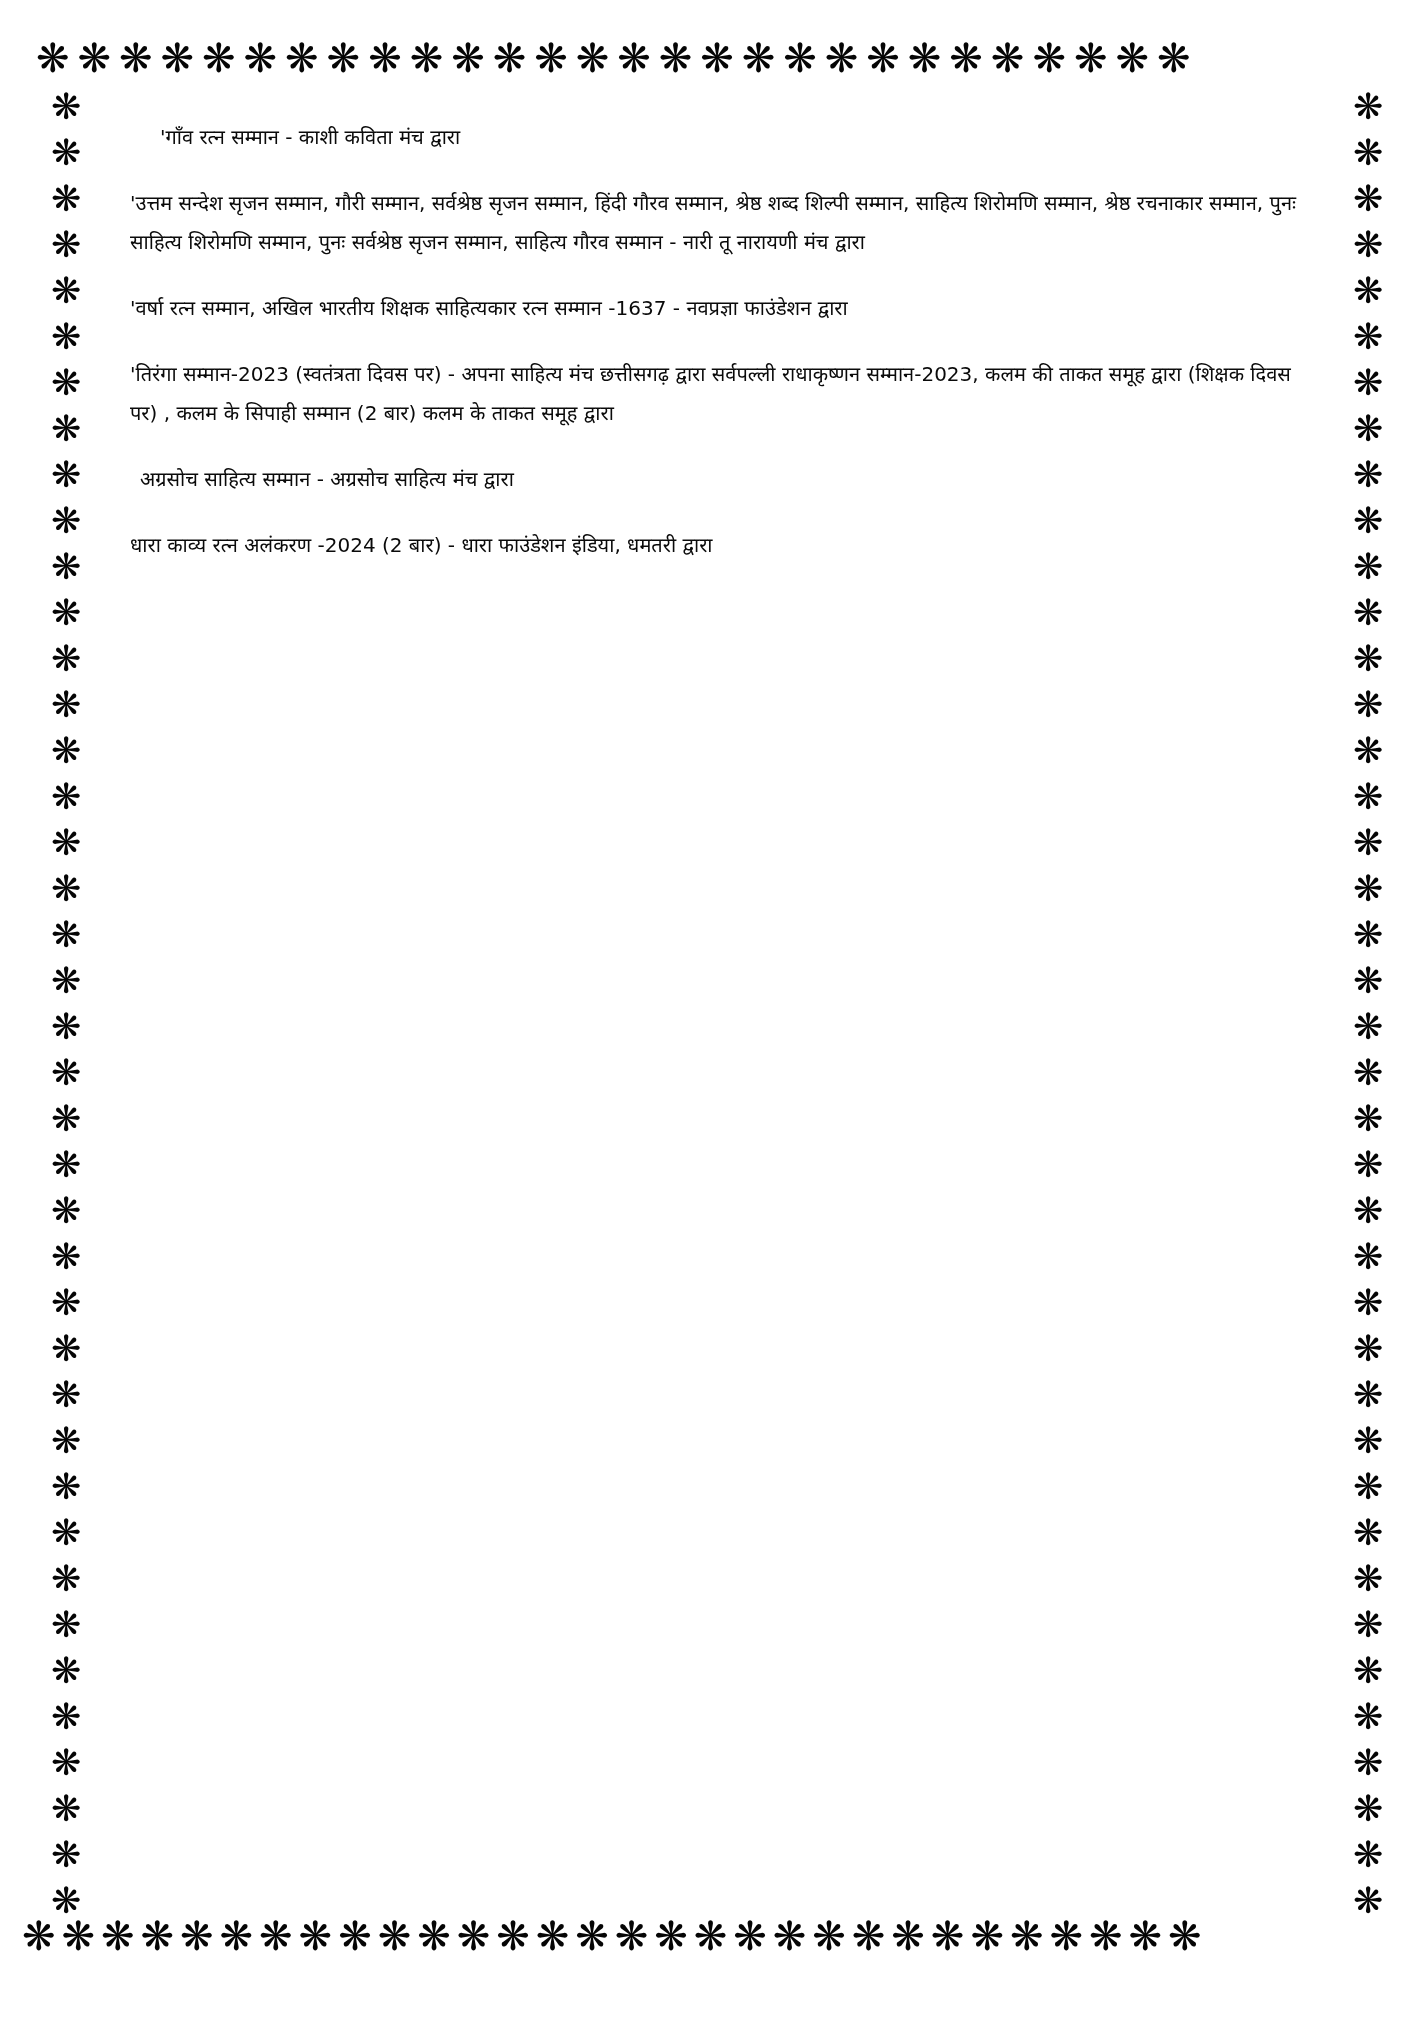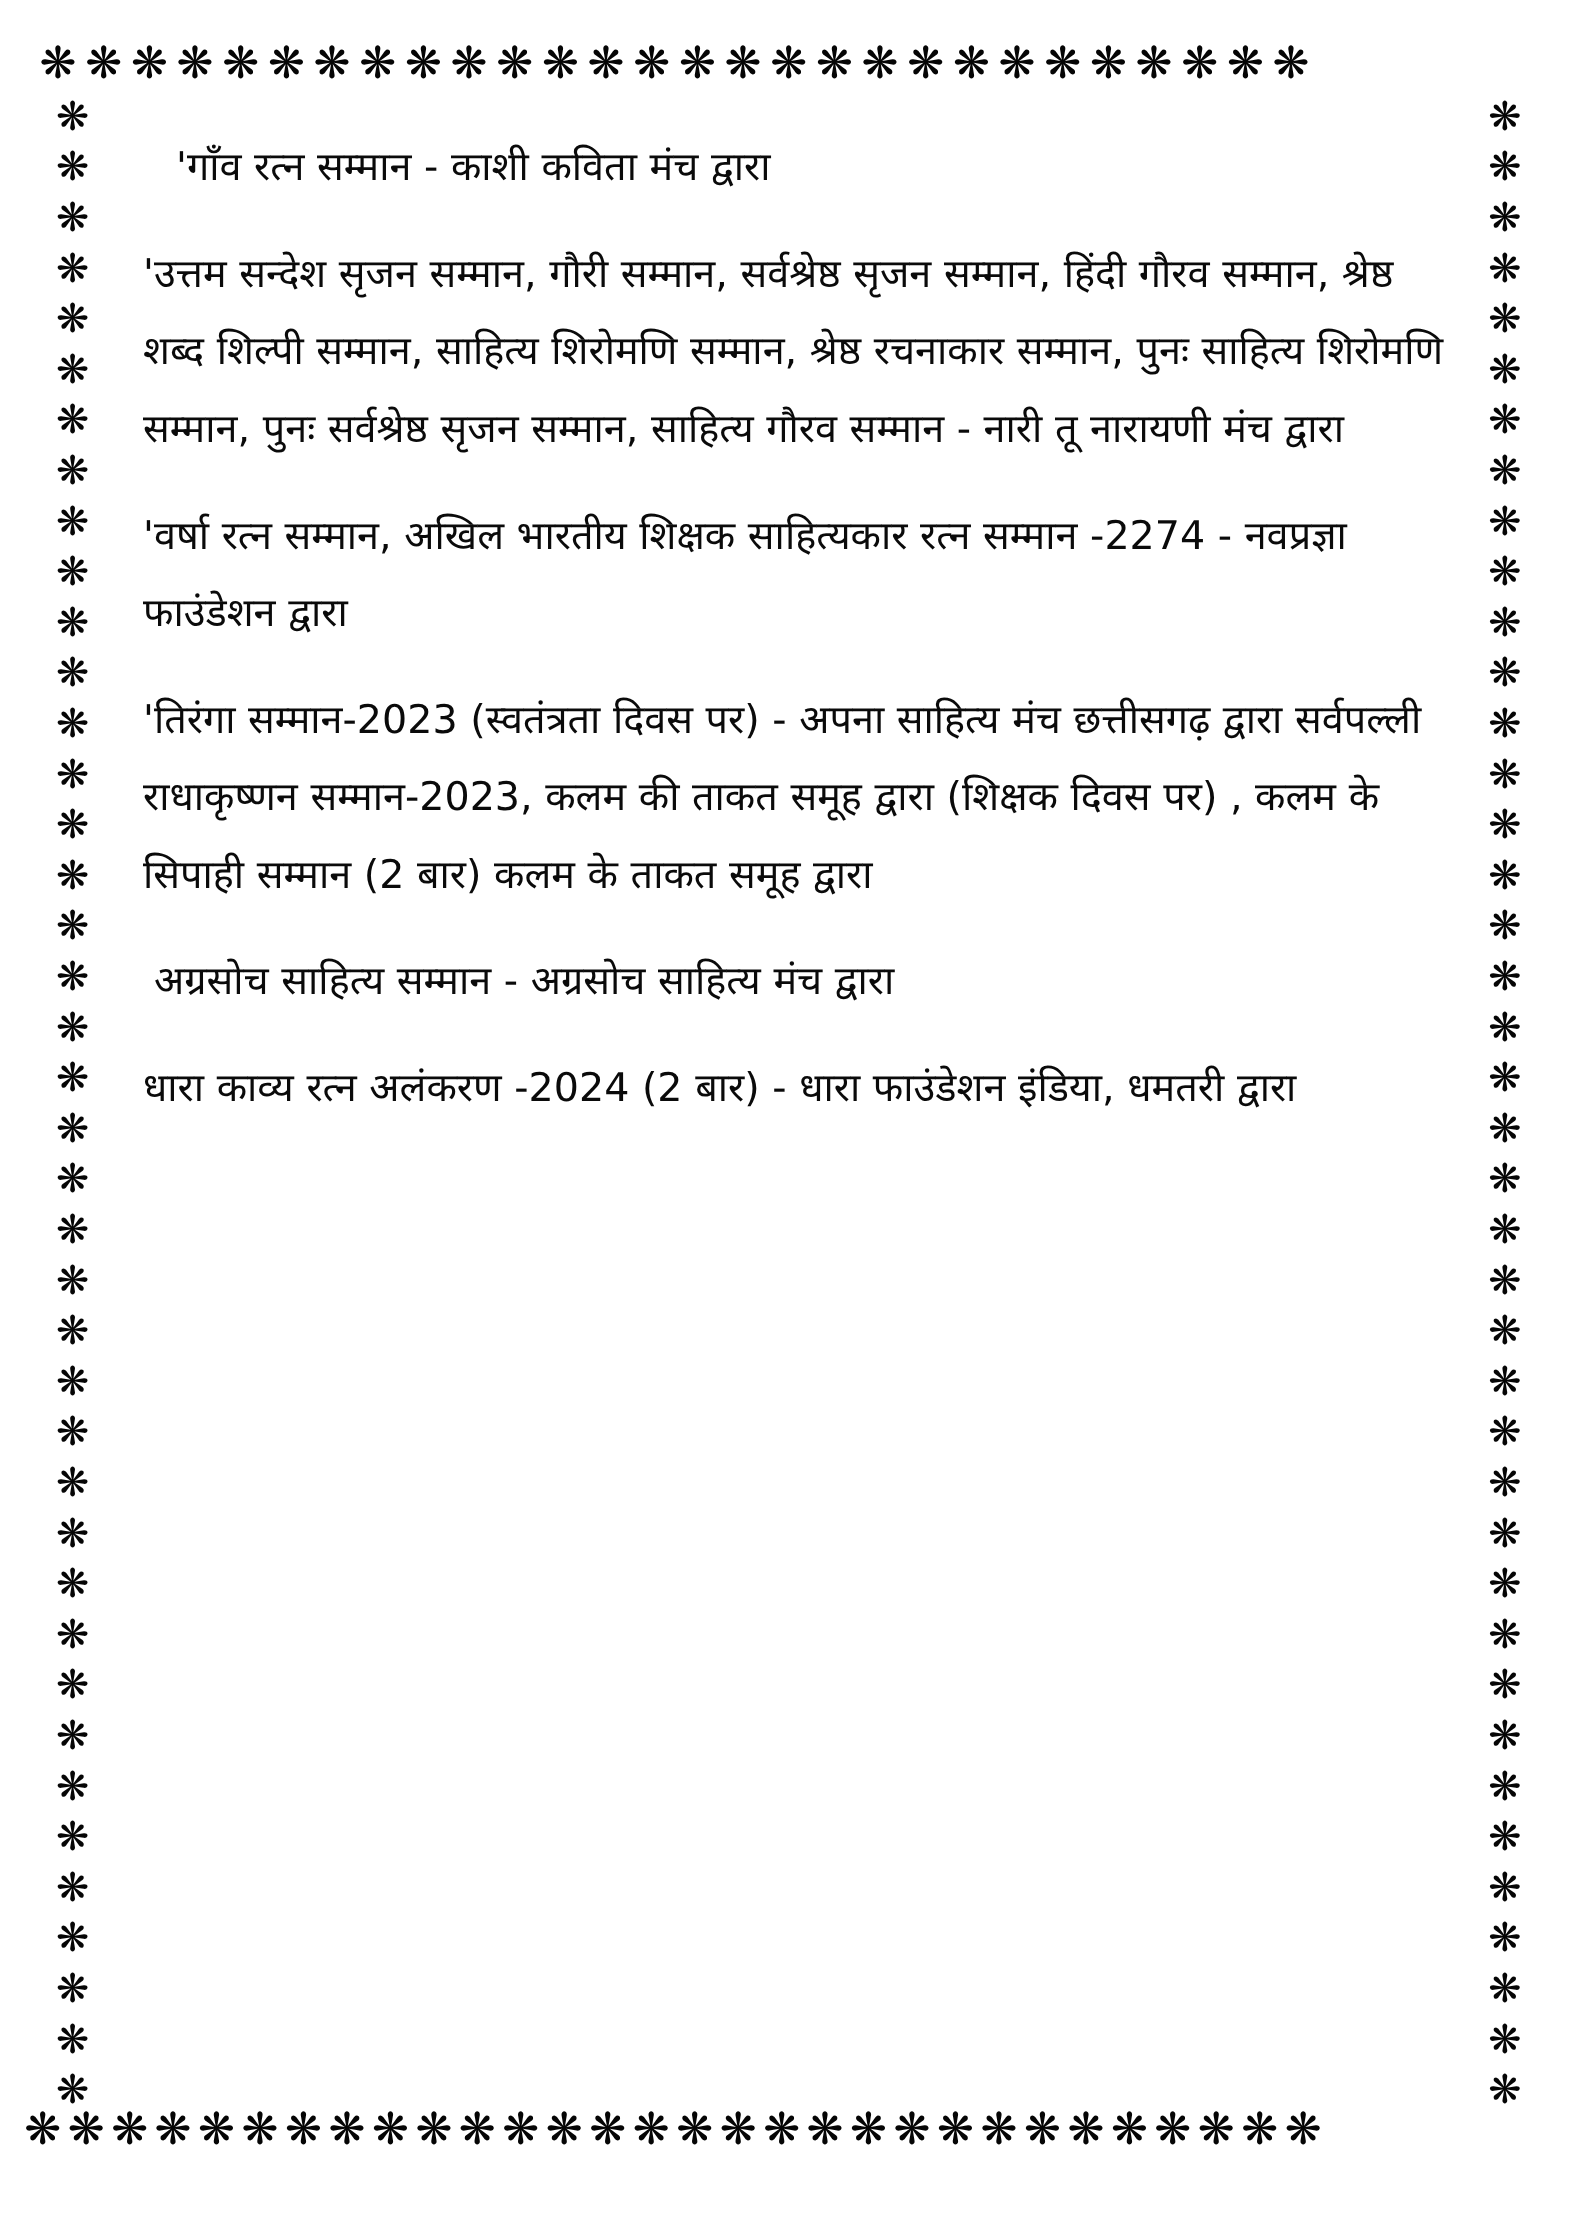--- a/index.html
+++ b/index.html
@@ -54,21 +54,21 @@
   }
   .border-left  { left: 42px; }
   .border-right { left: 1344px; }
 
   
   .content {
     position: absolute;
     top: 118px;
     left: 130px;
     width: 1185px;
-    font-size: 36px;
+    font-size: 20px;
     line-height: 1.95;
     color: #0a0a0a;
   }
   .content p {
     margin: 0 0 27px 0;
     padding: 0;
   }
   .content p:nth-child(1) { text-indent: 30px; }
   .content p:nth-child(5) { text-indent: 10px; }
 </style>
@@ -81,19 +81,19 @@
 
   <div class="border border-col border-left">❋❋❋❋❋❋❋❋❋❋❋❋❋❋❋❋❋❋❋❋❋❋❋❋❋❋❋❋❋❋❋❋❋❋❋❋❋❋❋❋</div>
 
   <div class="border border-col border-right">❋❋❋❋❋❋❋❋❋❋❋❋❋❋❋❋❋❋❋❋❋❋❋❋❋❋❋❋❋❋❋❋❋❋❋❋❋❋❋❋</div>
 
   <div class="border border-bottom">❋❋❋❋❋❋❋❋❋❋❋❋❋❋❋❋❋❋❋❋❋❋❋❋❋❋❋❋❋❋</div>
 
   <div class="content">
     <p>'गाँव रत्न सम्मान - काशी कविता मंच द्वारा</p>
     <p>'उत्तम सन्देश सृजन सम्मान, गौरी सम्मान, सर्वश्रेष्ठ सृजन सम्मान, हिंदी  गौरव सम्मान, श्रेष्ठ शब्द शिल्पी सम्मान, साहित्य शिरोमणि सम्मान, श्रेष्ठ रचनाकार सम्मान, पुनः साहित्य शिरोमणि सम्मान, पुनः सर्वश्रेष्ठ सृजन सम्मान, साहित्य गौरव सम्मान - नारी तू नारायणी मंच द्वारा</p>
-    <p>'वर्षा रत्न सम्मान, अखिल भारतीय शिक्षक साहित्यकार रत्न सम्मान -2274  - नवप्रज्ञा फाउंडेशन द्वारा</p>
+    <p>'वर्षा रत्न सम्मान, अखिल भारतीय शिक्षक साहित्यकार रत्न सम्मान -1637  - नवप्रज्ञा फाउंडेशन द्वारा</p>
     <p>'तिरंगा सम्मान-2023 (स्वतंत्रता दिवस पर) - अपना साहित्य मंच  छत्तीसगढ़ द्वारा सर्वपल्ली  राधाकृष्णन सम्मान-2023, कलम की ताकत समूह  द्वारा (शिक्षक दिवस पर) , कलम के सिपाही सम्मान (2 बार)  कलम के ताकत समूह द्वारा</p>
     <p>अग्रसोच साहित्य सम्मान - अग्रसोच साहित्य मंच द्वारा</p>
     <p>धारा काव्य रत्न अलंकरण -2024 (2 बार) - धारा फाउंडेशन इंडिया, धमतरी द्वारा</p>
   </div>
 
 </div>
 
 </body></html>

